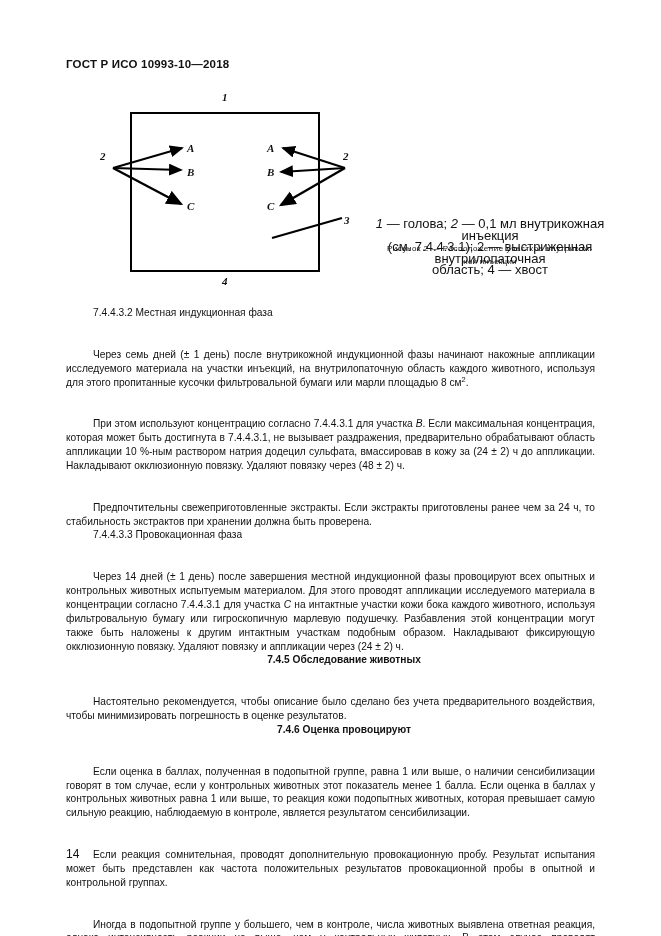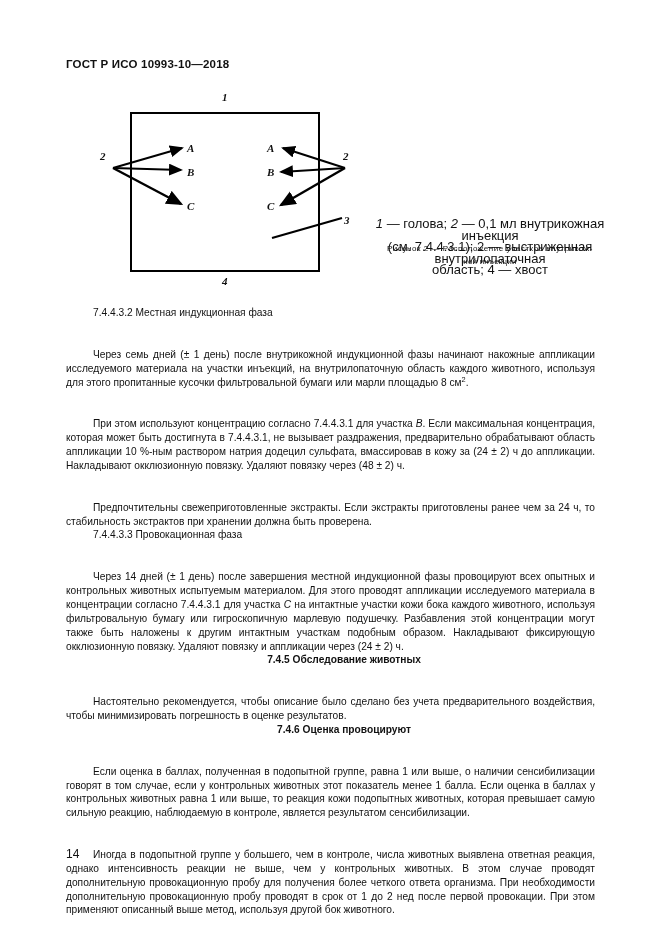--- a/index.html
+++ b/index.html
@@ -201,20 +201,21 @@
     <p class="heading">7.4.5  Обследование животных</p>
 
 
 
     <p class="ind">Настоятельно рекомендуется, чтобы описание было сделано без учета предварительного воздействия, чтобы минимизировать погрешность в оценке результатов.</p>
 
     <p class="heading">7.4.6  Оценка провоцируют</p>
 
     <p class="ind">Если оценка в баллах, полученная в подопытной группе, равна 1 или выше, о наличии сенсибилизации говорят в том случае, если у контрольных животных этот показатель менее 1 балла. Если оценка в баллах у контрольных животных равна 1 или выше, то реакция кожи подопытных животных, которая превышает самую сильную реакцию, наблюдаемую в контроле, является результатом сенсибилизации.</p>
 
+    <p class="ind">Если реакция сомнительная, проводят дополнительную провокационную пробу. Результат испытания может быть представлен как частота положительных результатов провокационной пробы в опытной и контрольной группах.</p>
 
     <p class="ind">Иногда в подопытной группе у большего, чем в контроле, числа животных выявлена ответная реакция, однако интенсивность реакции не выше, чем у контрольных животных. В этом случае проводят дополнительную провокационную пробу для получения более четкого ответа организма. При необходимости дополнительную провокационную пробу проводят в срок от 1 до 2 нед после первой провокации. При этом применяют описанный выше метод, используя другой бок животного.</p>
 
   </div>
 
   <div class="page-num">14</div>
 
 </div>
 
 </body></html>

